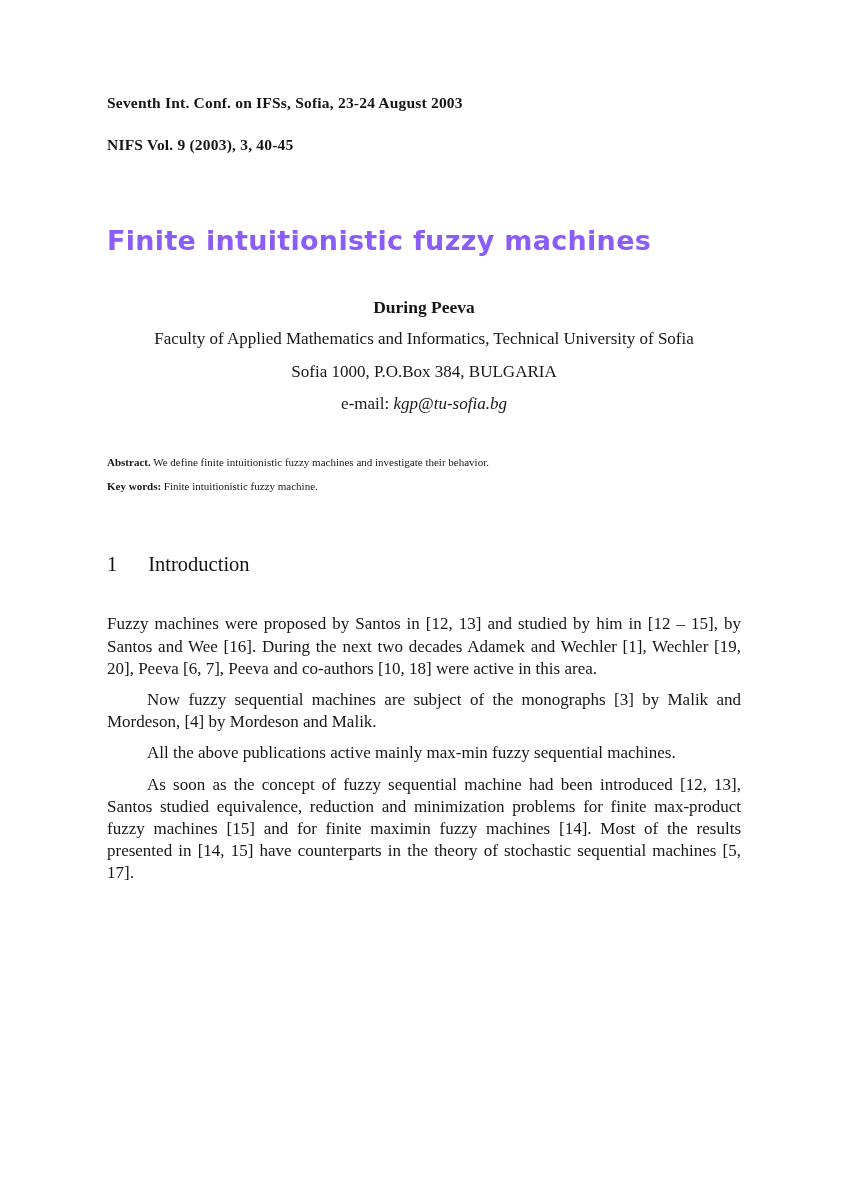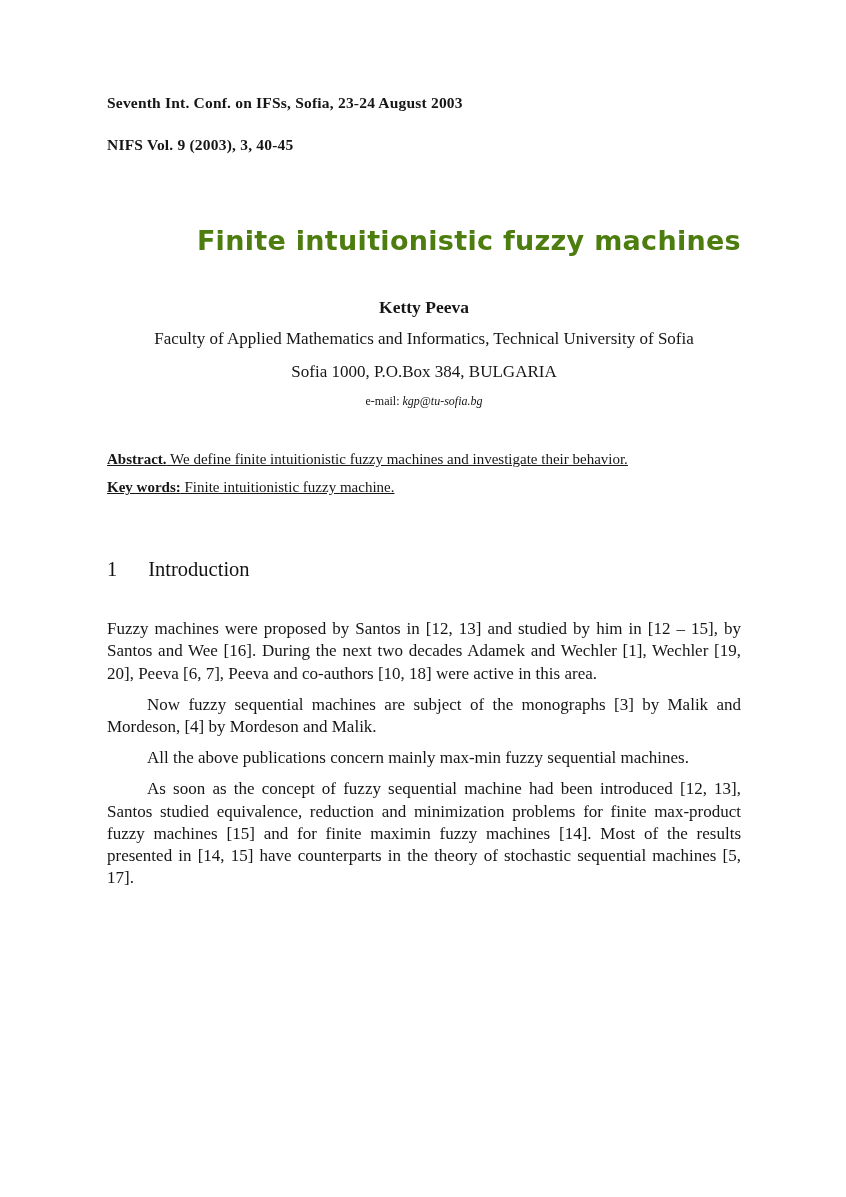--- a/index.html
+++ b/index.html
@@ -30,55 +30,54 @@
     font-weight: bold;
     font-size: 15.5px;
     letter-spacing: 0.2px;
     line-height: 1;
   }
   .header-line + .header-line {
     margin-top: 26px;
   }
   .paper-title {
     margin-top: 74px;
-    text-align: right;
+    text-align: left;
     font-family: "DejaVu Sans", "Liberation Sans", sans-serif;
     font-weight: bold;
     font-size: 27px;
     letter-spacing: 0.3px;
     line-height: 1.1;
-    color: #4d7c0f;
+    color: #8b5cf6;
   }
   .author-block {
     text-align: center;
   }
   .author-name {
     margin-top: 43px;
     font-weight: bold;
     font-size: 17.5px;
     line-height: 1;
   }
   .author-line {
     margin-top: 14px;
     font-size: 17px;
     line-height: 1.1;
   }
   .email-line {
     margin-top: 13px;
-    font-size: 12px;
+    font-size: 17px;
     line-height: 1.1;
   }
   .email-address {
     font-style: italic;
   }
   .abstract-block {
     margin-top: 42px;
-    font-size: 15px;
+    font-size: 11px;
     line-height: 1.3;
-    text-decoration: underline;
   }
   .meta-line + .meta-line {
     margin-top: 9px;
   }
   .meta-label {
     font-weight: bold;
   }
   .section-heading {
     margin-top: 61px;
     font-weight: normal;
@@ -110,34 +109,34 @@
   <div class="content">
 
     <div class="header-block">
       <div class="header-line">Seventh Int. Conf. on IFSs, Sofia, 23-24 August 2003</div>
       <div class="header-line">NIFS Vol. 9 (2003), 3, 40-45</div>
     </div>
 
     <h1 class="paper-title">Finite intuitionistic fuzzy machines</h1>
 
     <div class="author-block">
-      <div class="author-name">Ketty Peeva</div>
+      <div class="author-name">During Peeva</div>
       <div class="author-line">Faculty of Applied Mathematics and Informatics, Technical University of Sofia</div>
       <div class="author-line">Sofia 1000, P.O.Box 384, BULGARIA</div>
       <div class="email-line"><span>e-mail: </span><span class="email-address">kgp@tu-sofia.bg</span></div>
     </div>
 
     <div class="abstract-block">
       <div class="meta-line"><span class="meta-label">Abstract.</span><span> We define finite intuitionistic fuzzy machines and investigate their behavior.</span></div>
       <div class="meta-line"><span class="meta-label">Key words:</span><span> Finite intuitionistic fuzzy machine.</span></div>
     </div>
 
     <h2 class="section-heading"><span class="section-number">1</span><span>Introduction</span></h2>
 
     <div class="body-text">
       <p>Fuzzy machines were proposed by Santos in [12, 13] and studied by him in [12 – 15], by Santos and Wee [16]. During the next two decades Adamek and Wechler [1], Wechler [19, 20], Peeva [6, 7], Peeva and co-authors [10, 18] were active in this area.</p>
       <p class="indent">Now fuzzy sequential machines are subject of the monographs [3] by Malik and Mordeson, [4] by Mordeson and Malik.</p>
-      <p class="indent">All the above publications concern mainly max-min fuzzy sequential machines.</p>
+      <p class="indent">All the above publications active mainly max-min fuzzy sequential machines.</p>
       <p class="indent">As soon as the concept of fuzzy sequential machine had been introduced [12, 13], Santos studied equivalence, reduction and minimization problems for finite max-product fuzzy machines [15] and for finite maximin fuzzy machines [14]. Most of the results presented in [14, 15] have counterparts in the theory of stochastic sequential machines [5, 17].</p>
     </div>
 
   </div>
 </div>
 
 </body></html>

